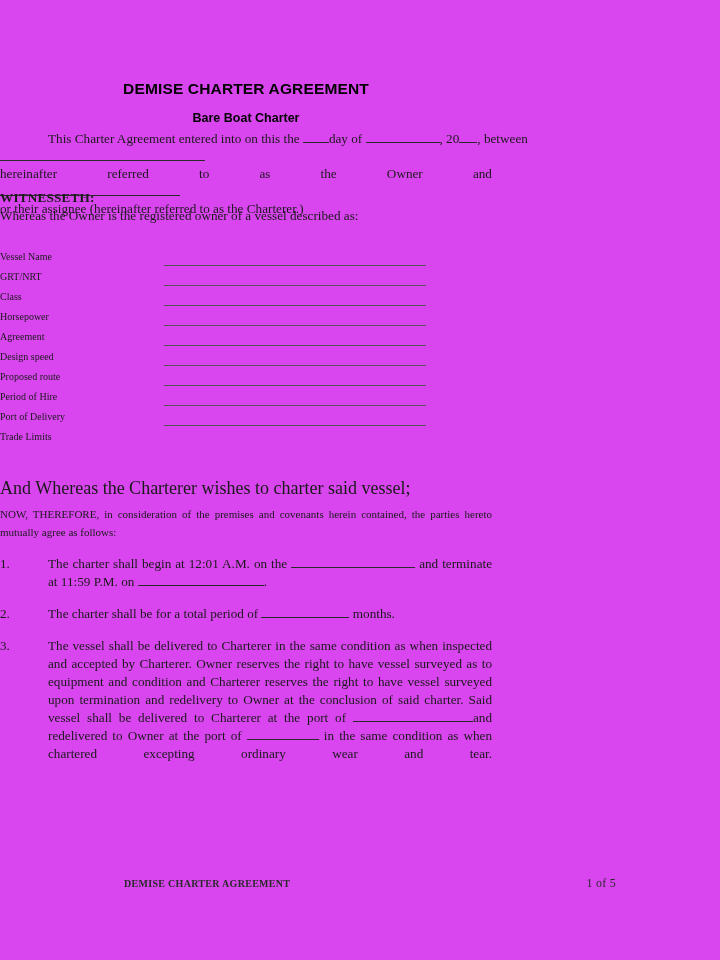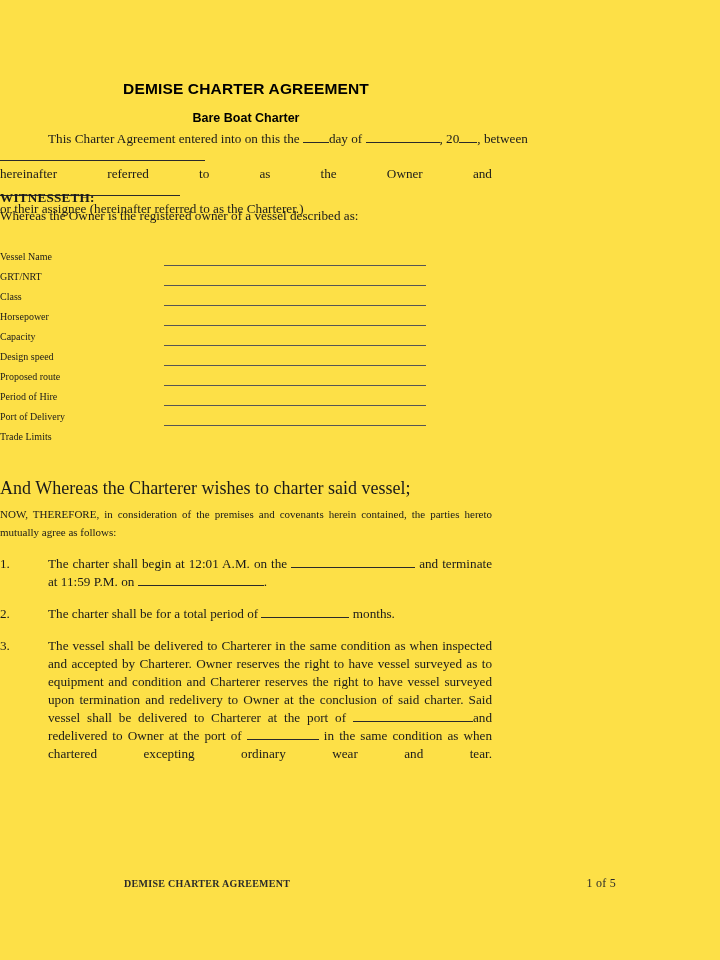--- a/index.html
+++ b/index.html
@@ -16,21 +16,21 @@
     color: #1a1a1a;
     overflow: hidden;
   }
 
   .page {
     position: absolute;
     left: 0;
     top: 0;
     width: 720px;
     height: 960px;
-    background: #fde047;
+    background: #d946ef;
   }
 
   
   .title-block {
     position: absolute;
     left: 0;
     top: 80px;
     width: 492px;
     text-align: center;
   }
@@ -264,21 +264,21 @@
     </div>
     <div class="vessel-row">
       <span class="vessel-label">Class</span>
       <span class="vessel-rule"></span>
     </div>
     <div class="vessel-row">
       <span class="vessel-label">Horsepower</span>
       <span class="vessel-rule"></span>
     </div>
     <div class="vessel-row">
-      <span class="vessel-label">Capacity</span>
+      <span class="vessel-label">Agreement</span>
       <span class="vessel-rule"></span>
     </div>
     <div class="vessel-row">
       <span class="vessel-label">Design speed</span>
       <span class="vessel-rule"></span>
     </div>
     <div class="vessel-row">
       <span class="vessel-label">Proposed route</span>
       <span class="vessel-rule"></span>
     </div>

